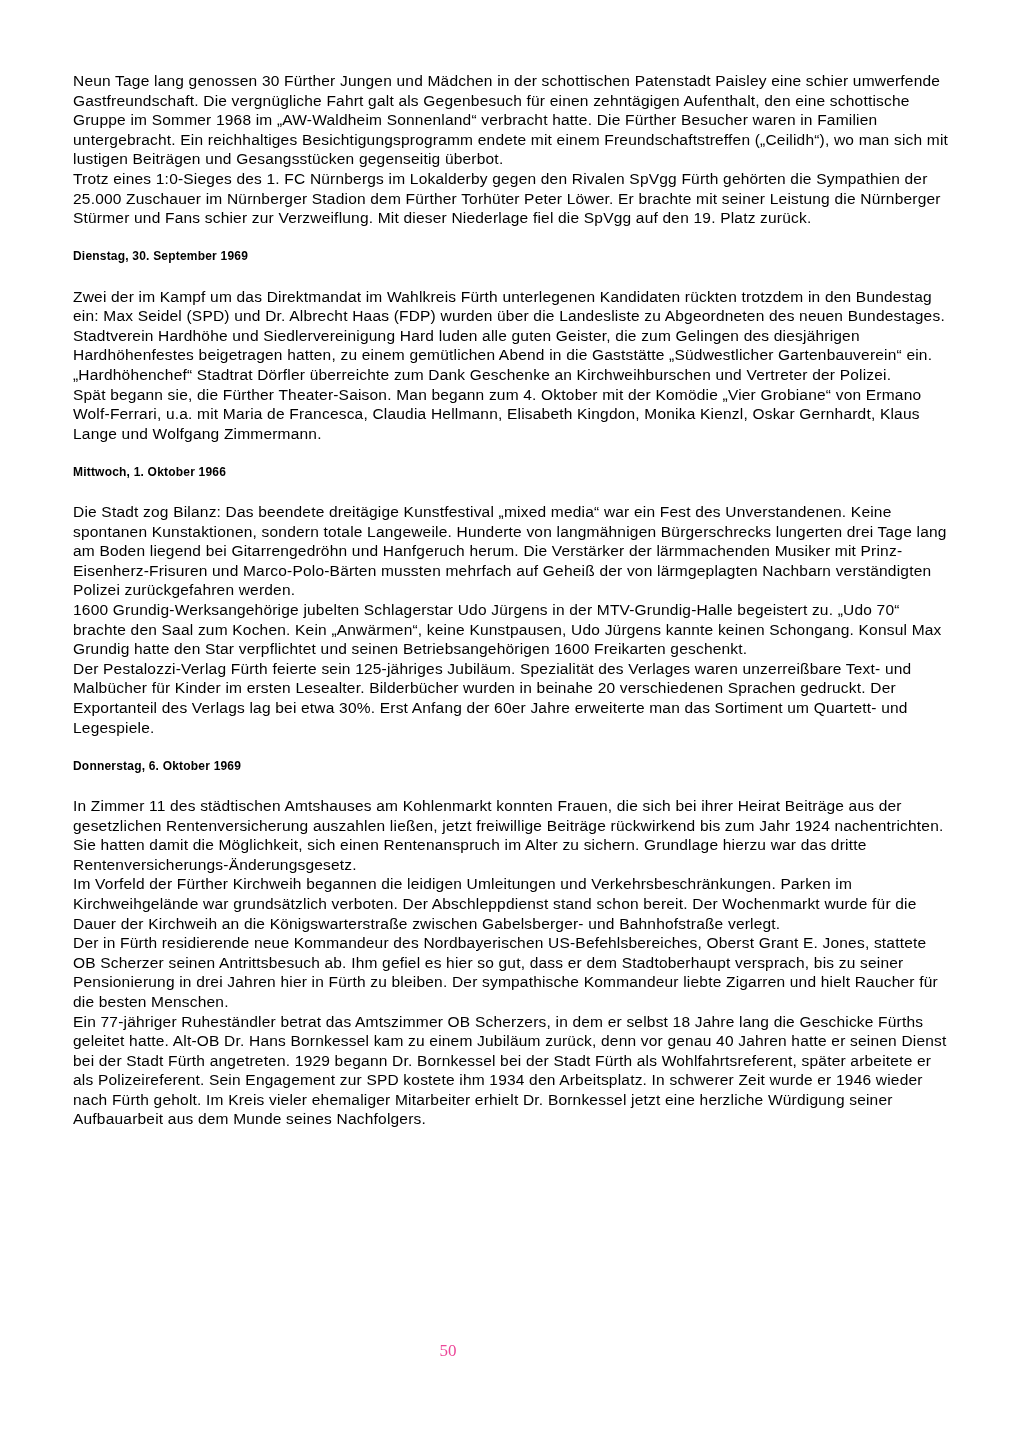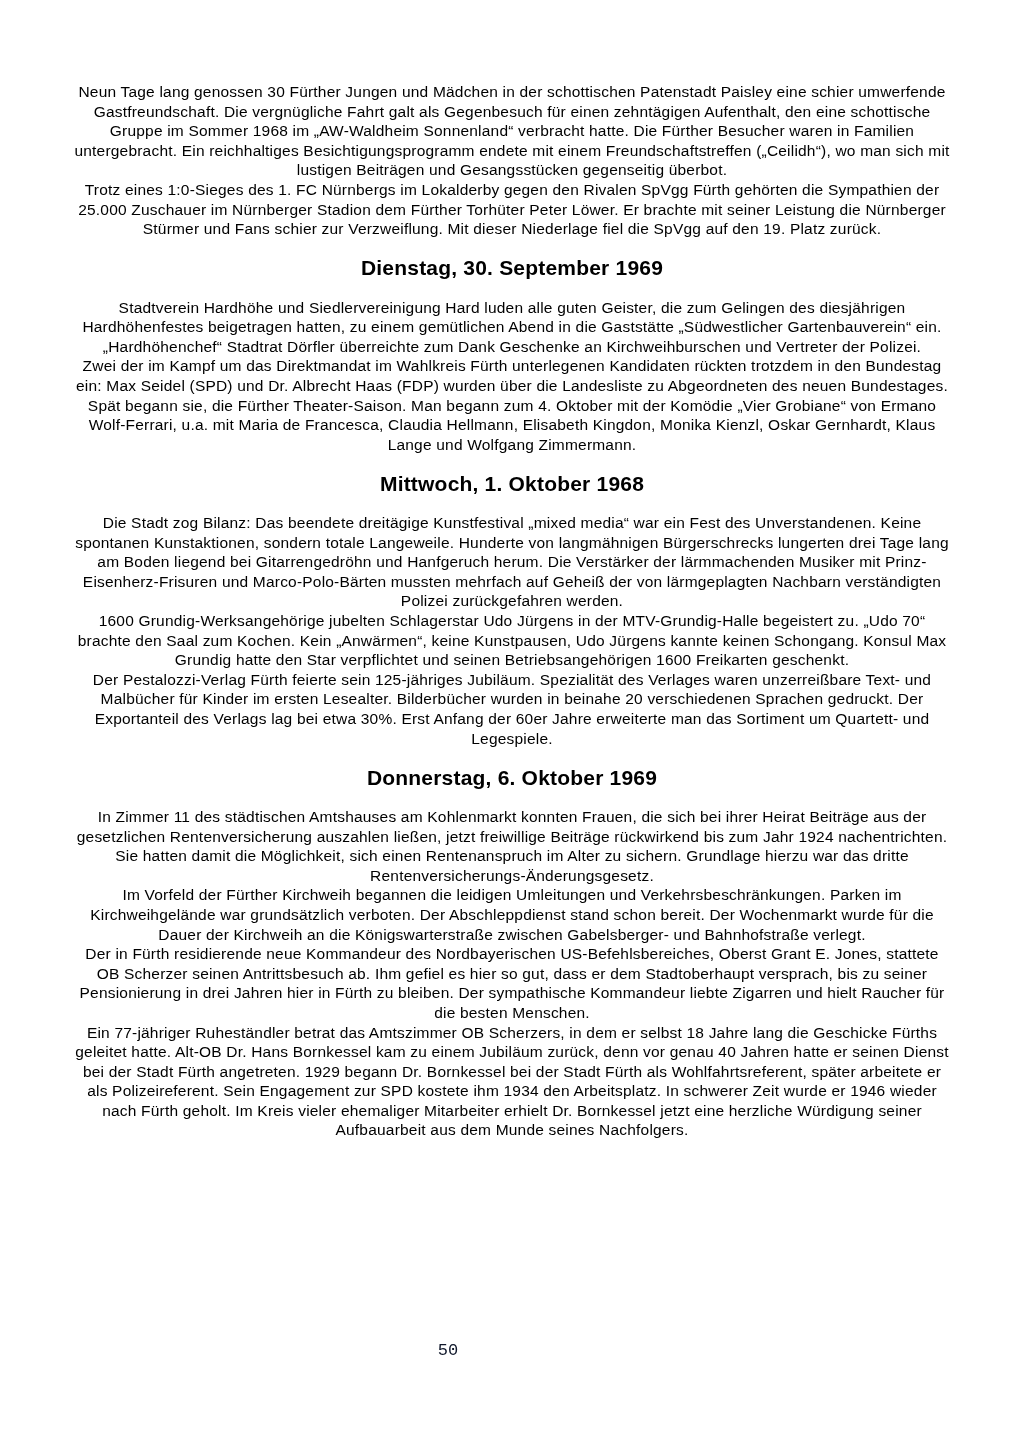--- a/index.html
+++ b/index.html
@@ -8,70 +8,70 @@
     background: #ffffff;
   }
   body {
     width: 1024px;
     height: 1448px;
     position: relative;
     overflow: hidden;
   }
   .page {
     position: absolute;
-    top: 82px;
+    top: 71px;
     left: 73px;
     width: 878px;
     font-family: "Liberation Sans", sans-serif;
     font-size: 15.5px;
     line-height: 19.6px;
     letter-spacing: 0.2px;
     color: #000000;
-    text-align: center;
+    text-align: left;
   }
   .page p {
     margin: 0;
     padding: 0;
   }
   .page h2 {
     margin: 19.6px 0;
     padding: 0;
-    font-size: 21px;
+    font-size: 12px;
     line-height: 19.6px;
     font-weight: bold;
   }
   .page-number {
     position: absolute;
     top: 1340px;
     left: 0;
     width: 896px;
     text-align: center;
-    font-family: Liberation Mono, monospace;
+    font-family: Liberation Serif, serif;
     font-size: 17px;
     line-height: 22px;
-    color: #0f172a;
+    color: #ec4899;
   }
 </style>
 </head>
 <body>
 
 <div class="page">
 
   <p>Neun Tage lang genossen 30 Fürther Jungen und Mädchen in der schottischen Patenstadt Paisley eine schier umwerfende Gastfreundschaft. Die vergnügliche Fahrt galt als Gegenbesuch für einen zehntägigen Aufenthalt, den eine schottische Gruppe im Sommer 1968 im „AW-Waldheim Sonnenland“ verbracht hatte. Die Fürther Besucher waren in Familien untergebracht. Ein reichhaltiges Besichtigungsprogramm endete mit einem Freundschaftstreffen („Ceilidh“), wo man sich mit lustigen Beiträgen und Gesangsstücken gegenseitig überbot.</p>
   <p>Trotz eines 1:0-Sieges des 1. FC Nürnbergs im Lokalderby gegen den Rivalen SpVgg Fürth gehörten die Sympathien der 25.000 Zuschauer im Nürnberger Stadion dem Fürther Torhüter Peter Löwer. Er brachte mit seiner Leistung die Nürnberger Stürmer und Fans schier zur Verzweiflung. Mit dieser Niederlage fiel die SpVgg auf den 19. Platz zurück.</p>
 
   <section>
     <h2>Dienstag, 30. September 1969</h2>
+    <p>Zwei der im Kampf um das Direktmandat im Wahlkreis Fürth unterlegenen Kandidaten rückten trotzdem in den Bundestag ein: Max Seidel (SPD) und Dr. Albrecht Haas (FDP) wurden über die Landesliste zu Abgeordneten des neuen Bundestages.</p>
     <p>Stadtverein Hardhöhe und Siedlervereinigung Hard luden alle guten Geister, die zum Gelingen des diesjährigen Hardhöhenfestes beigetragen hatten, zu einem gemütlichen Abend in die Gaststätte „Südwestlicher Gartenbauverein“ ein. „Hardhöhenchef“ Stadtrat Dörfler überreichte zum Dank Geschenke an Kirchweihburschen und Vertreter der Polizei.</p>
-    <p>Zwei der im Kampf um das Direktmandat im Wahlkreis Fürth unterlegenen Kandidaten rückten trotzdem in den Bundestag ein: Max Seidel (SPD) und Dr. Albrecht Haas (FDP) wurden über die Landesliste zu Abgeordneten des neuen Bundestages.</p>
     <p>Spät begann sie, die Fürther Theater-Saison. Man begann zum 4. Oktober mit der Komödie „Vier Grobiane“ von Ermano Wolf-Ferrari, u.a. mit Maria de Francesca, Claudia Hellmann, Elisabeth Kingdon, Monika Kienzl, Oskar Gernhardt, Klaus Lange und Wolfgang Zimmermann.</p>
   </section>
 
   <section>
-    <h2>Mittwoch, 1. Oktober 1968</h2>
+    <h2>Mittwoch, 1. Oktober 1966</h2>
     <p>Die Stadt zog Bilanz: Das beendete dreitägige Kunstfestival „mixed media“ war ein Fest des Unverstandenen. Keine spontanen Kunstaktionen, sondern totale Langeweile. Hunderte von langmähnigen Bürgerschrecks lungerten drei Tage lang am Boden liegend bei Gitarrengedröhn und Hanfgeruch herum. Die Verstärker der lärmmachenden Musiker mit Prinz-Eisenherz-Frisuren und Marco-Polo-Bärten mussten mehrfach auf Geheiß der von lärmgeplagten Nachbarn verständigten Polizei zurückgefahren werden.</p>
     <p>1600 Grundig-Werksangehörige jubelten Schlagerstar Udo Jürgens in der MTV-Grundig-Halle begeistert zu. „Udo 70“ brachte den Saal zum Kochen. Kein „Anwärmen“, keine Kunstpausen, Udo Jürgens kannte keinen Schongang. Konsul Max Grundig hatte den Star verpflichtet und seinen Betriebsangehörigen 1600 Freikarten geschenkt.</p>
     <p>Der Pestalozzi-Verlag Fürth feierte sein 125-jähriges Jubiläum. Spezialität des Verlages waren unzerreißbare Text- und Malbücher für Kinder im ersten Lesealter. Bilderbücher wurden in beinahe 20 verschiedenen Sprachen gedruckt. Der Exportanteil des Verlags lag bei etwa 30%.  Erst Anfang der 60er Jahre erweiterte man das Sortiment um Quartett- und Legespiele.</p>
   </section>
 
   <section>
     <h2>Donnerstag, 6. Oktober 1969</h2>
     <p>In Zimmer 11 des städtischen Amtshauses am Kohlenmarkt konnten Frauen, die sich bei ihrer Heirat Beiträge aus der gesetzlichen Rentenversicherung auszahlen ließen, jetzt freiwillige Beiträge rückwirkend bis zum Jahr 1924 nachentrichten. Sie hatten damit die Möglichkeit, sich einen Rentenanspruch im Alter zu sichern. Grundlage hierzu war das dritte Rentenversicherungs-Änderungsgesetz.</p>
     <p>Im Vorfeld der Fürther Kirchweih begannen die leidigen Umleitungen und Verkehrsbeschränkungen. Parken im Kirchweihgelände war grundsätzlich verboten. Der Abschleppdienst stand schon bereit. Der Wochenmarkt wurde für die Dauer der Kirchweih an die Königswarterstraße zwischen Gabelsberger- und Bahnhofstraße verlegt.</p>
     <p>Der in Fürth residierende neue Kommandeur des Nordbayerischen US-Befehlsbereiches, Oberst Grant E. Jones, stattete OB Scherzer seinen Antrittsbesuch ab. Ihm gefiel es hier so gut, dass er dem Stadtoberhaupt versprach, bis zu seiner Pensionierung in drei Jahren hier in Fürth zu bleiben. Der sympathische Kommandeur liebte Zigarren und hielt Raucher für die besten Menschen.</p>

